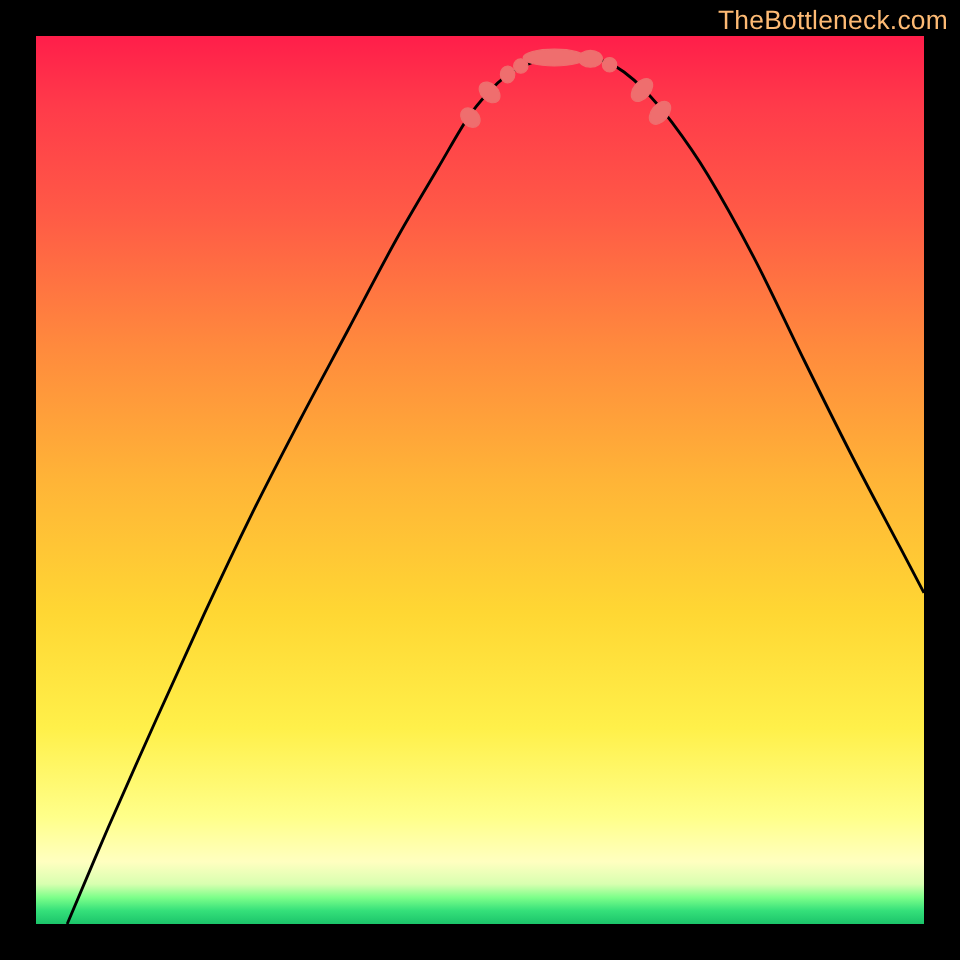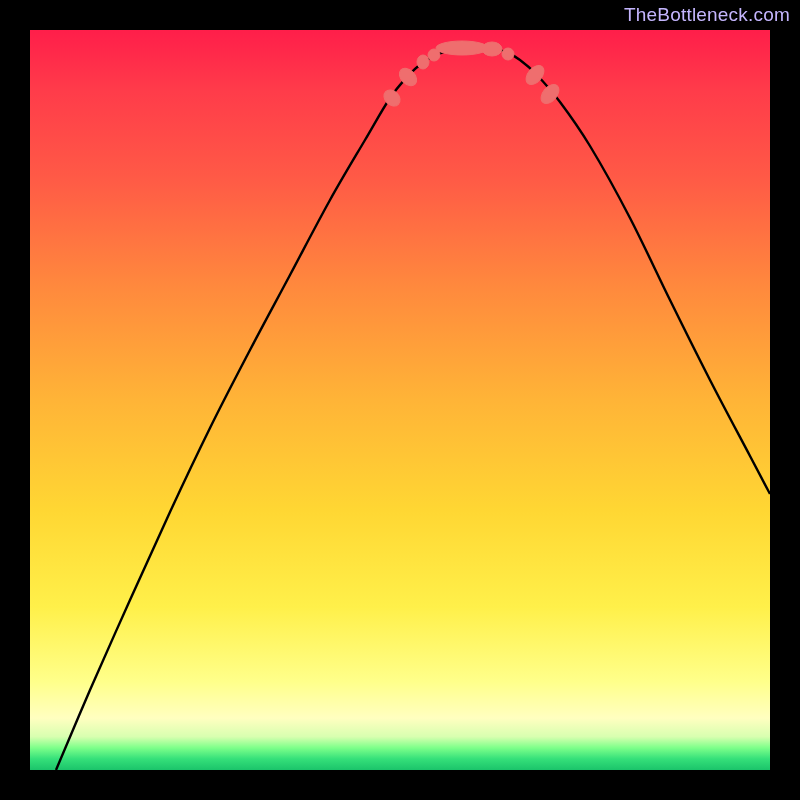--- a/index.html
+++ b/index.html
@@ -40,22 +40,22 @@
       #d8ffb0 95.5%,
       #7dff8a 97%,
       #35e07a 98.5%,
       #1bc46a 100%
     );
   }
   .watermark {
     position: absolute;
     top: 4px;
     right: 10px;
-    color: #c4b5fd;
-    font-size: 19px;
+    color: #fdba74;
+    font-size: 22px;
     letter-spacing: 0.2px;
     user-select: none;
   }
   svg.curve {
     position: absolute;
     left: 0;
     top: 0;
     width: 740px;
     height: 740px;
     overflow: visible;

